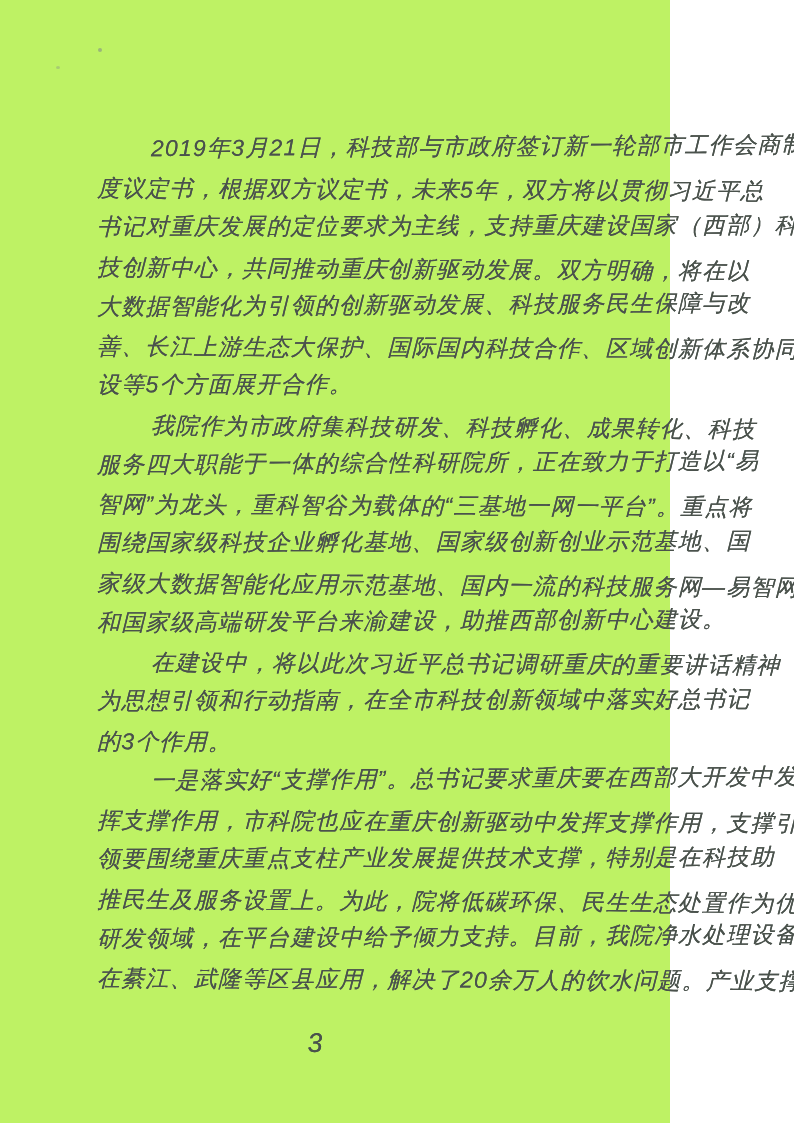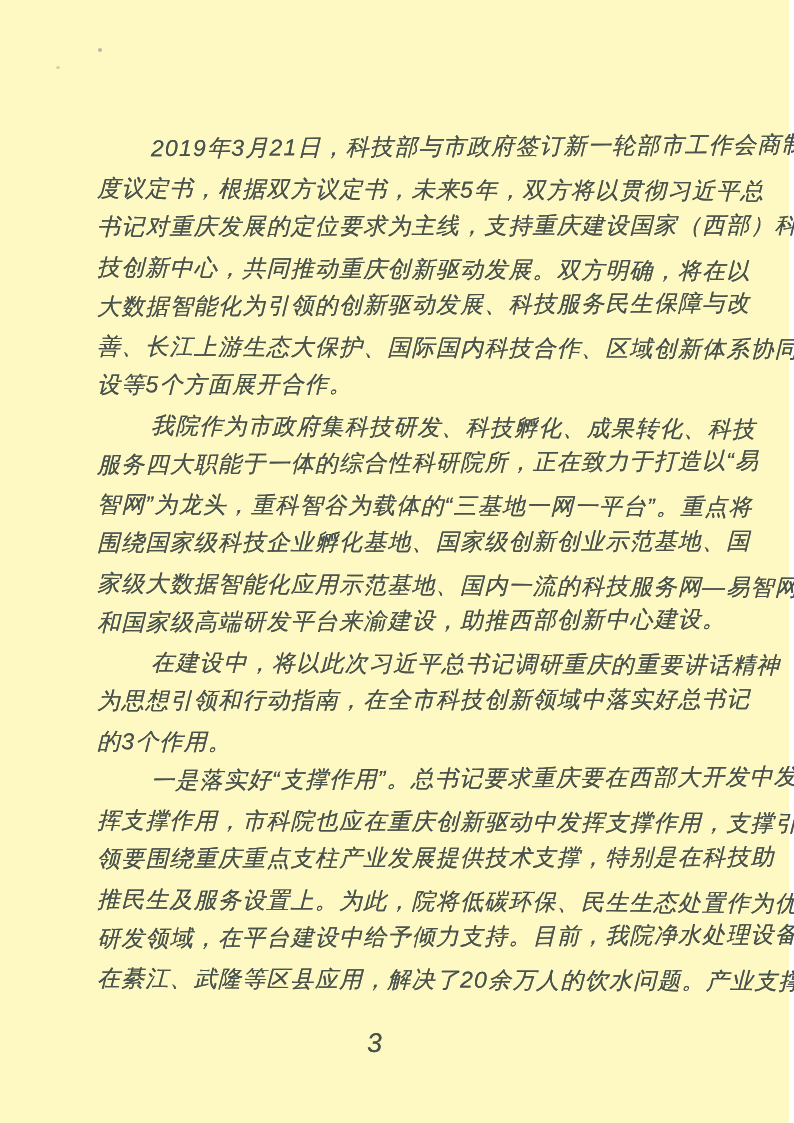--- a/index.html
+++ b/index.html
@@ -5,23 +5,23 @@
   * { margin: 0; padding: 0; box-sizing: border-box; }
   html, body {
     width: 794px;
     height: 1123px;
     background: #ffffff;
     overflow: hidden;
     font-family: "Liberation Sans", sans-serif;
   }
   .scan-page {
     position: relative;
-    width: 789px;
+    width: 670px;
     height: 1123px;
-    background: #fef9c3;
+    background: #bef264;
   }
   
   .speck {
     position: absolute;
     border-radius: 50%;
     background: #7d878b;
     opacity: 0.55;
   }
   .speck.s1 { left: 98px; top: 48px; width: 4px; height: 4px; }
   .speck.s2 { left: 56px; top: 66px; width: 4px; height: 3px; opacity: 0.35; }

